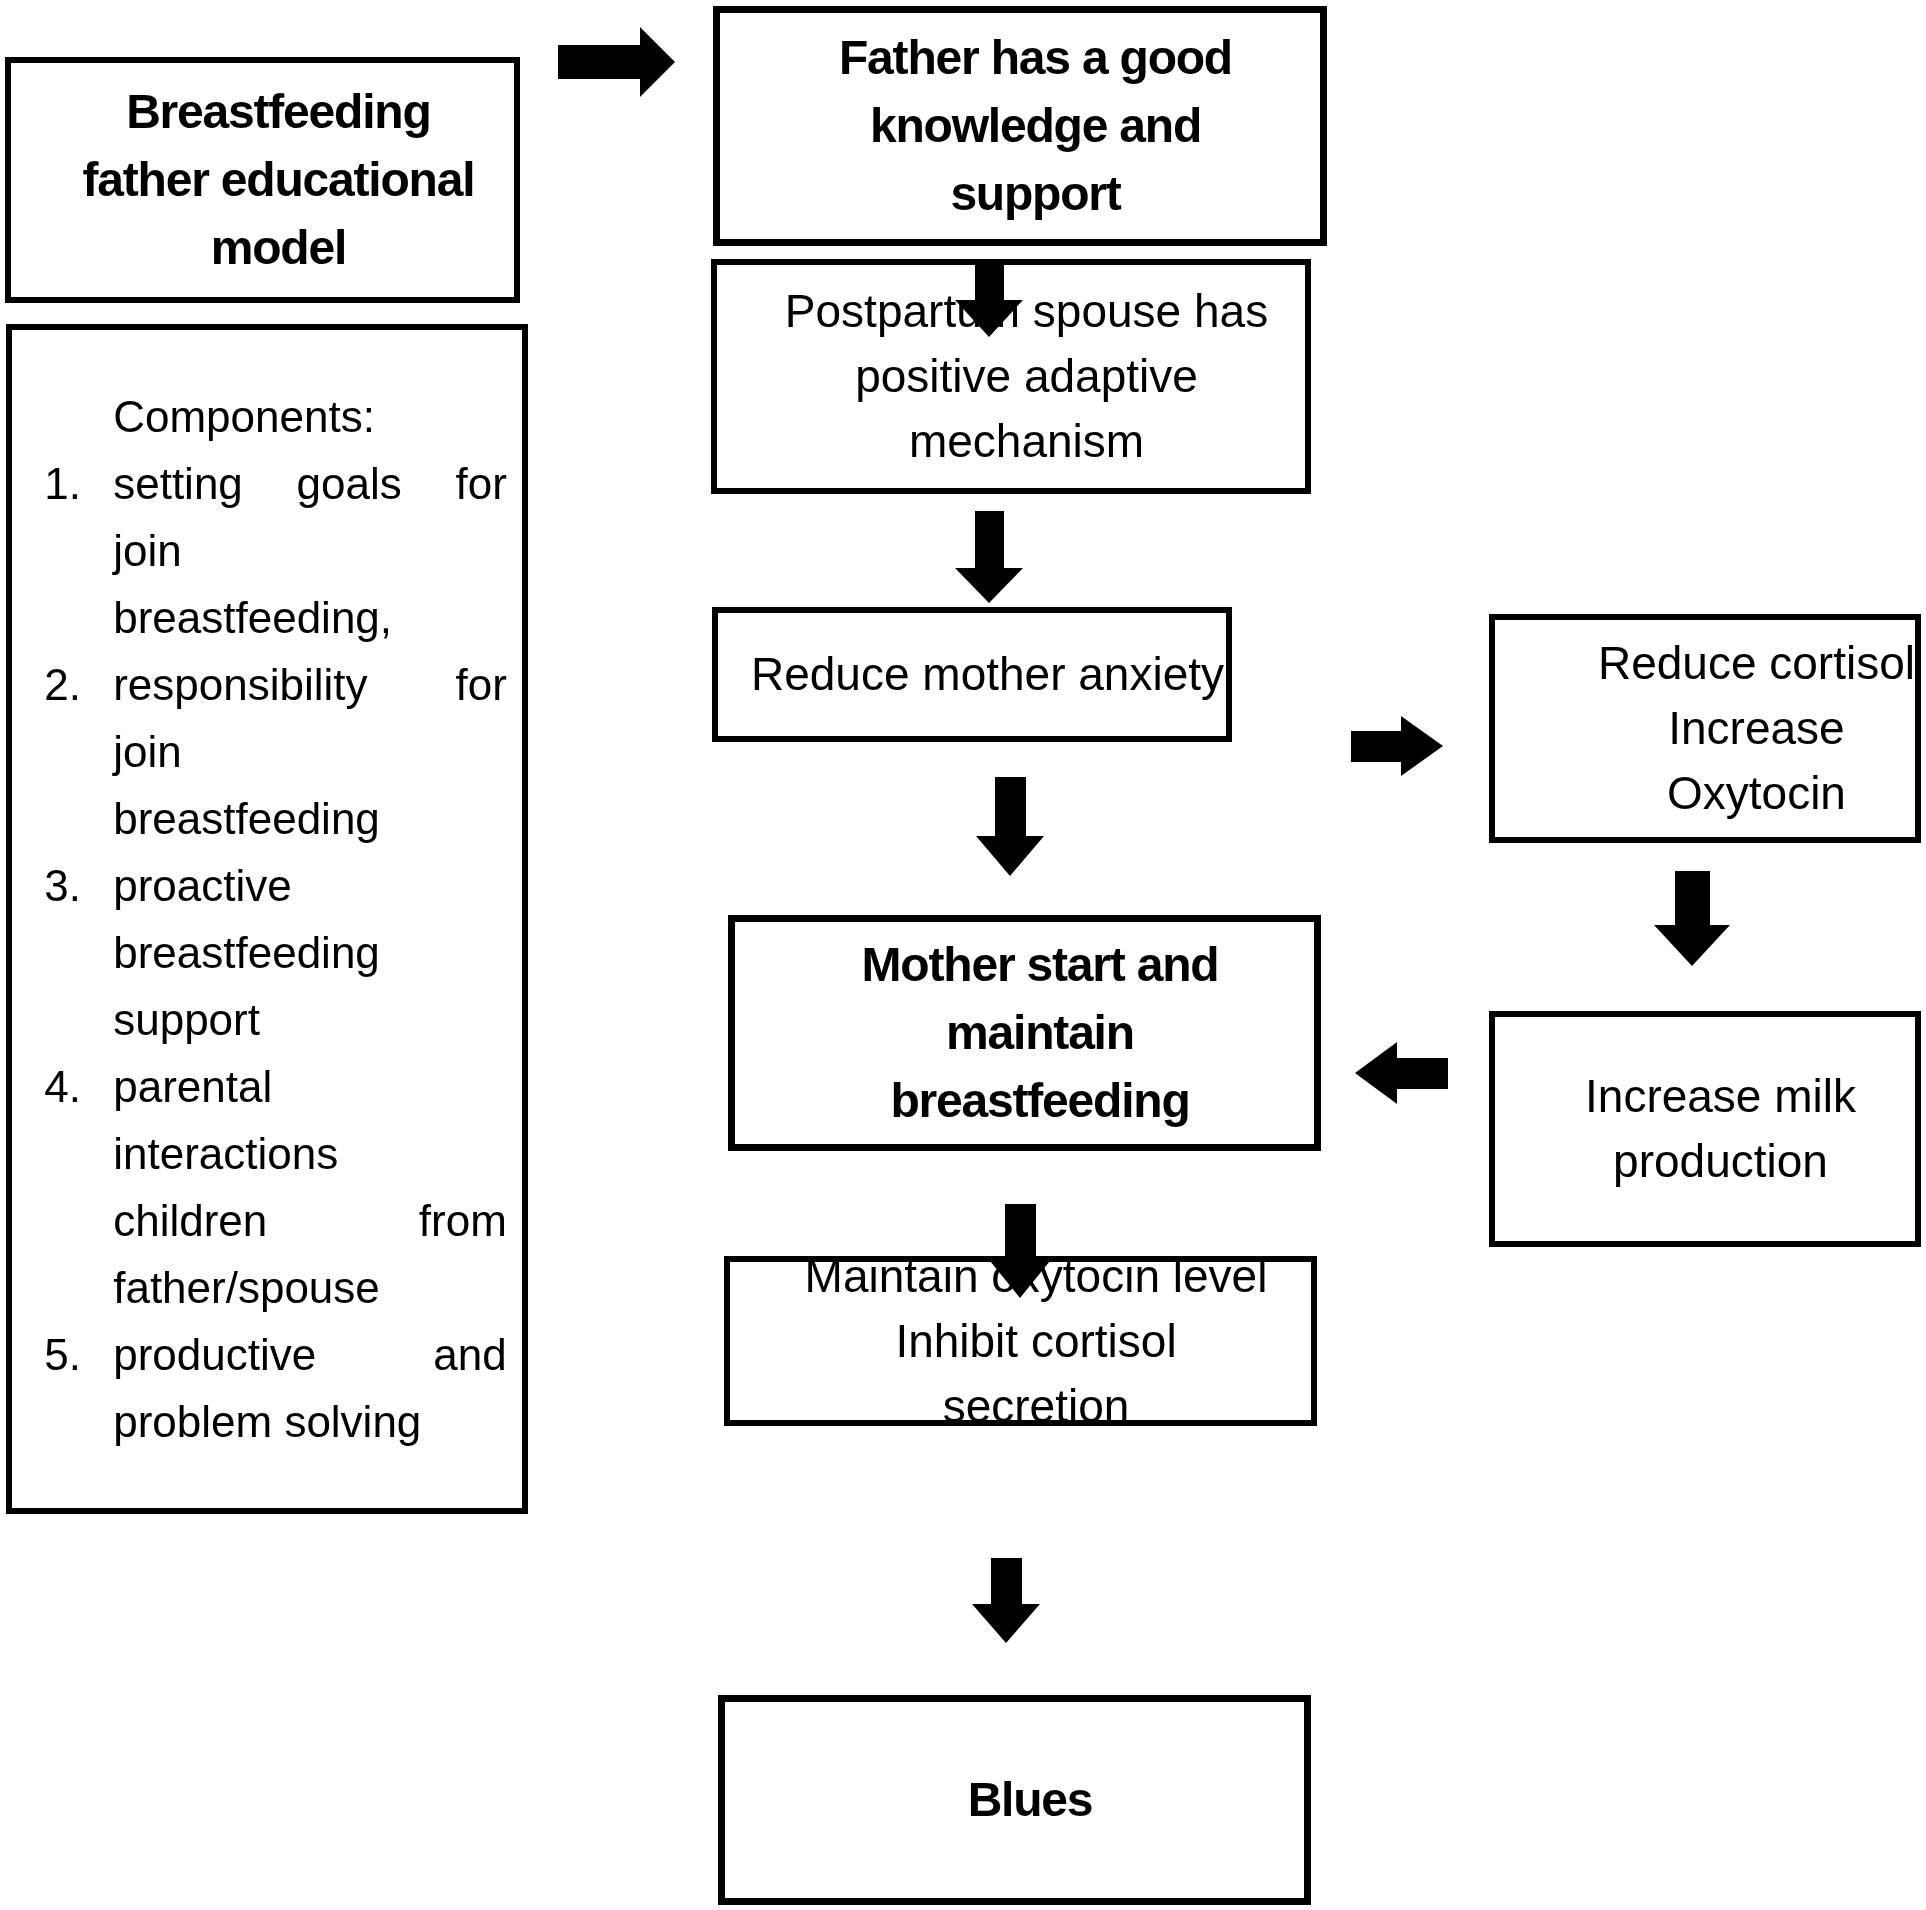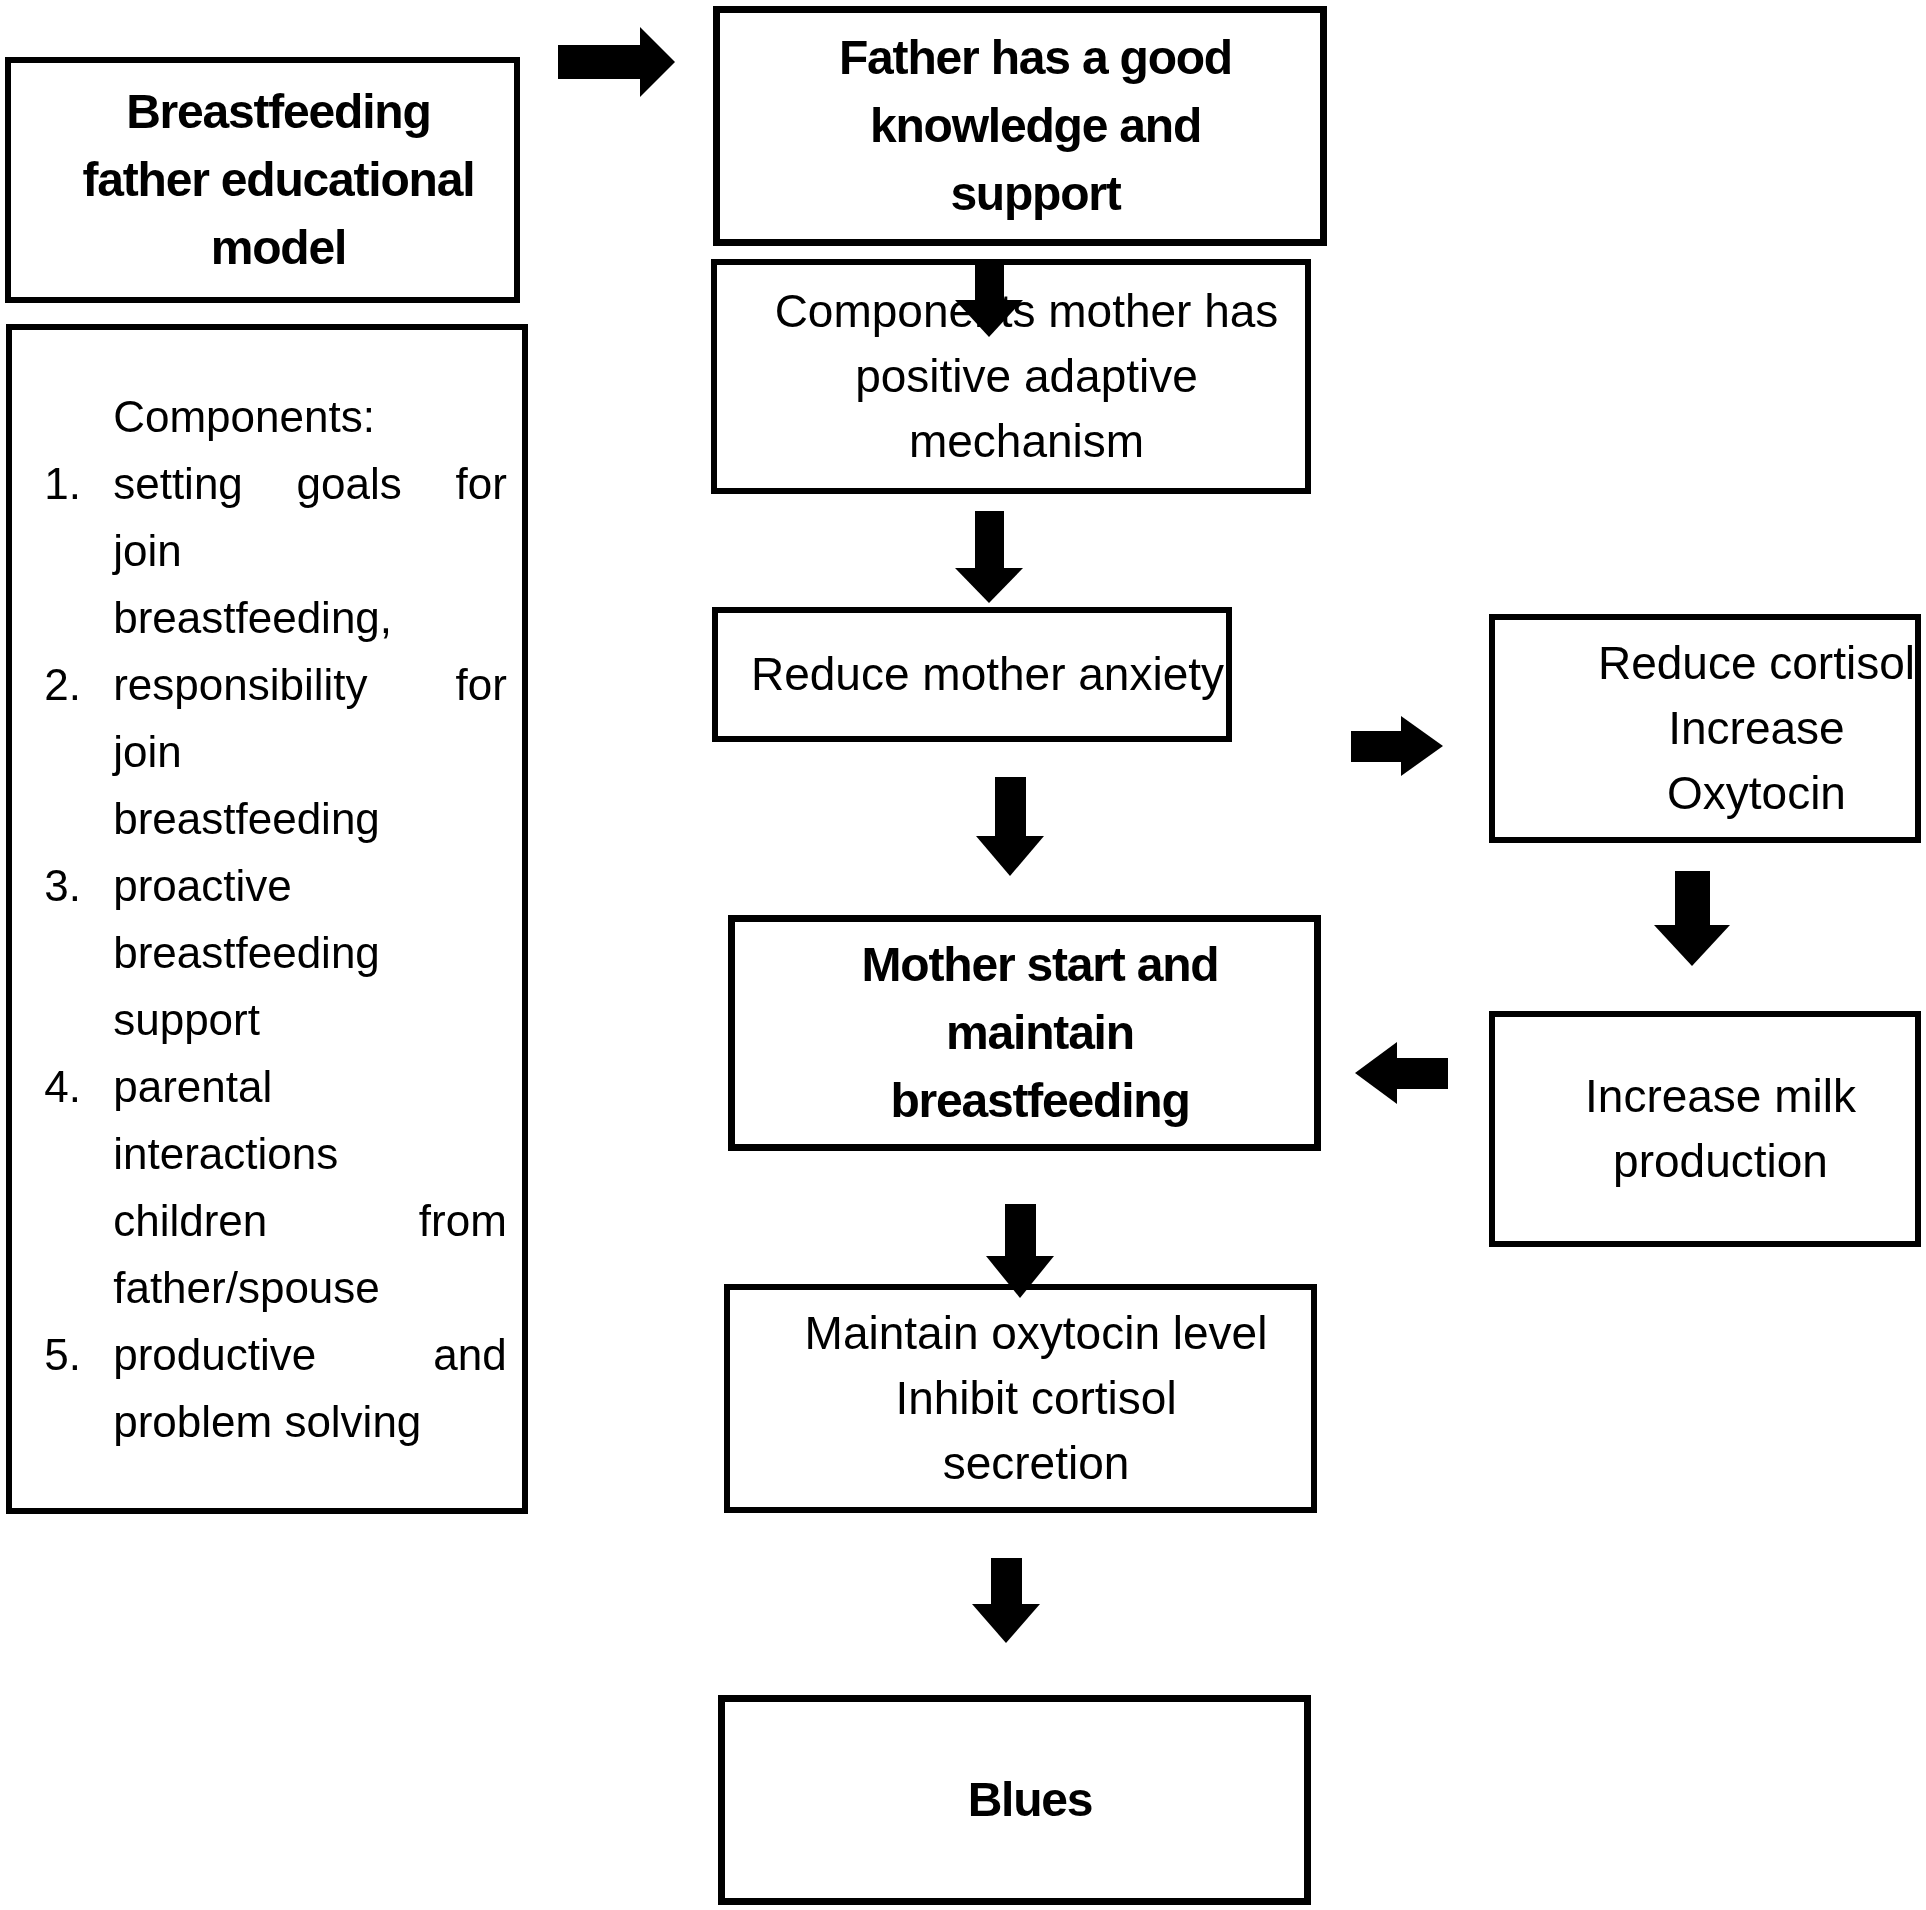--- a/index.html
+++ b/index.html
@@ -96,41 +96,41 @@
   <div class="box bold" style="left:713px;top:6.2px;width:614px;height:240px;border-width:7.7px;">
     <div>
         <div>Father has a good</div>
         <div>knowledge and</div>
         <div>support</div>
       </div>
   </div>
 
   <div class="box" style="left:711px;top:259px;width:600px;height:235px;">
     <div>
-        <div>Components mother has</div>
+        <div>Postpartum spouse has</div>
         <div>positive adaptive</div>
         <div>mechanism</div>
       </div>
   </div>
 
   <div class="box" style="left:712px;top:607px;width:520px;height:135px;">
     <div>
         <div>Reduce mother anxiety</div>
       </div>
   </div>
 
   <div class="box bold" style="left:728px;top:915px;width:593px;height:236px;border-width:7px;">
     <div>
         <div>Mother start and</div>
         <div>maintain</div>
         <div>breastfeeding</div>
       </div>
   </div>
 
-  <div class="box" style="left:724px;top:1284px;width:593px;height:229px;">
+  <div class="box" style="left:724px;top:1256px;width:593px;height:170px;">
     <div>
         <div>Maintain oxytocin level</div>
         <div>Inhibit cortisol</div>
         <div>secretion</div>
       </div>
   </div>
 
   <div class="box bold" style="left:718px;top:1695px;width:593px;height:210px;border-width:7px;">
     <div>
         <div>Blues</div>

